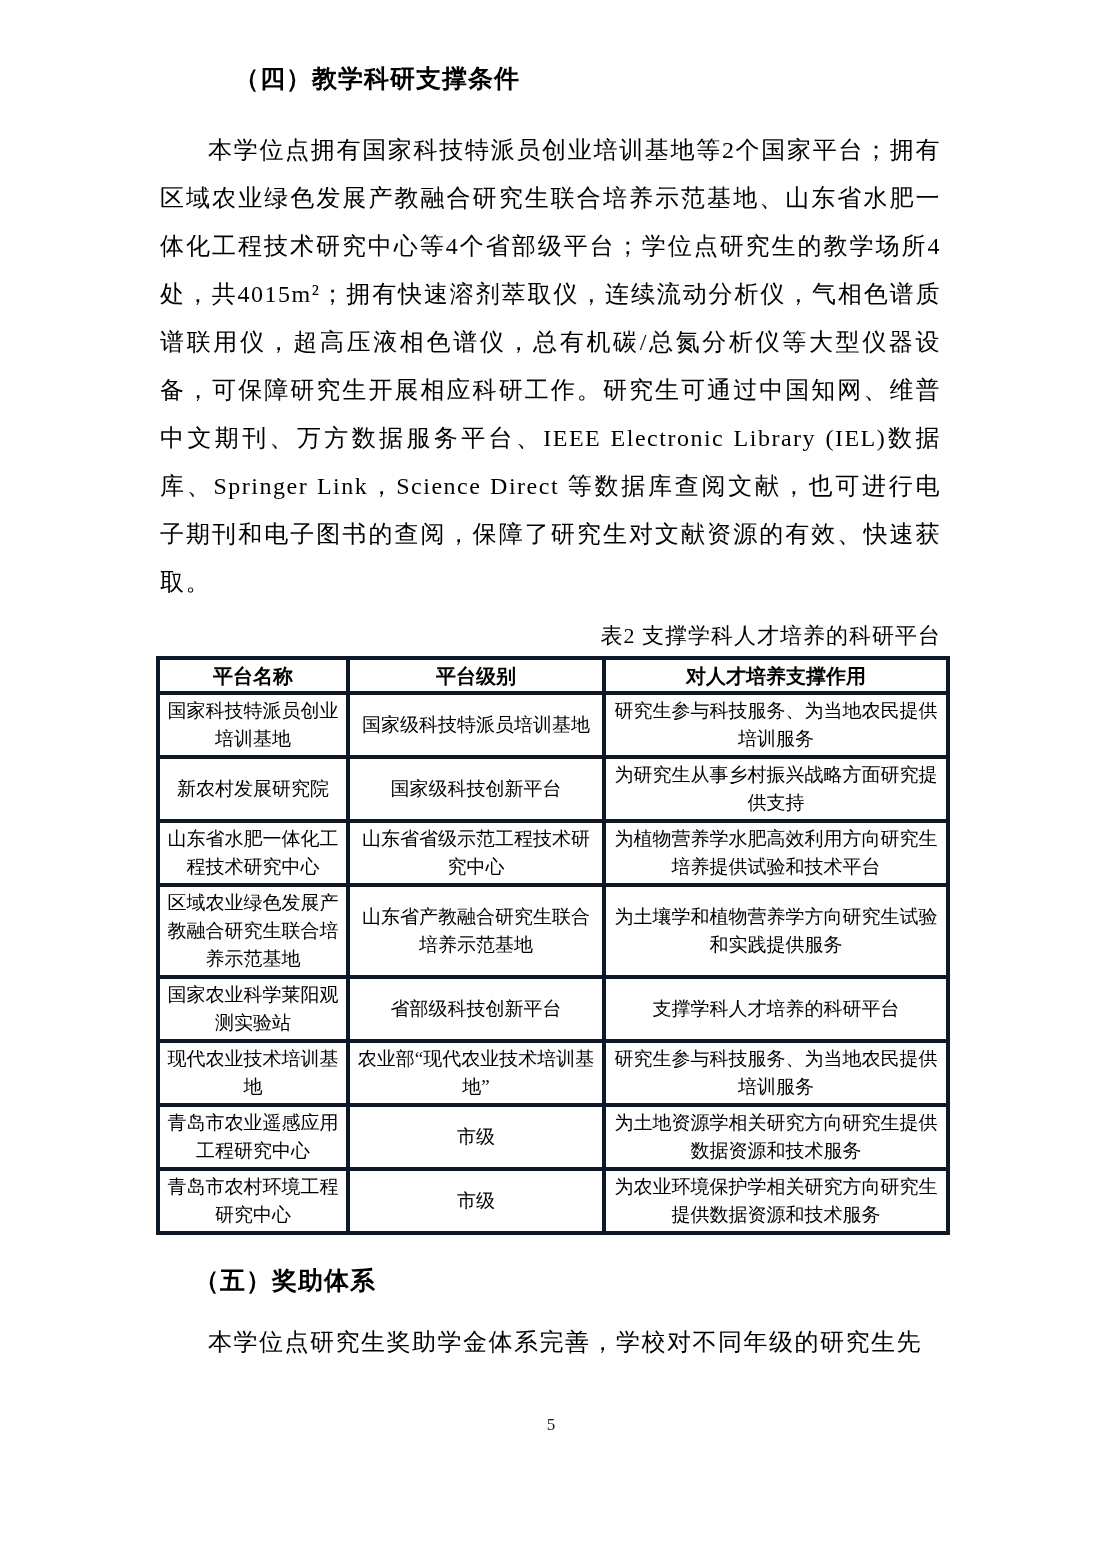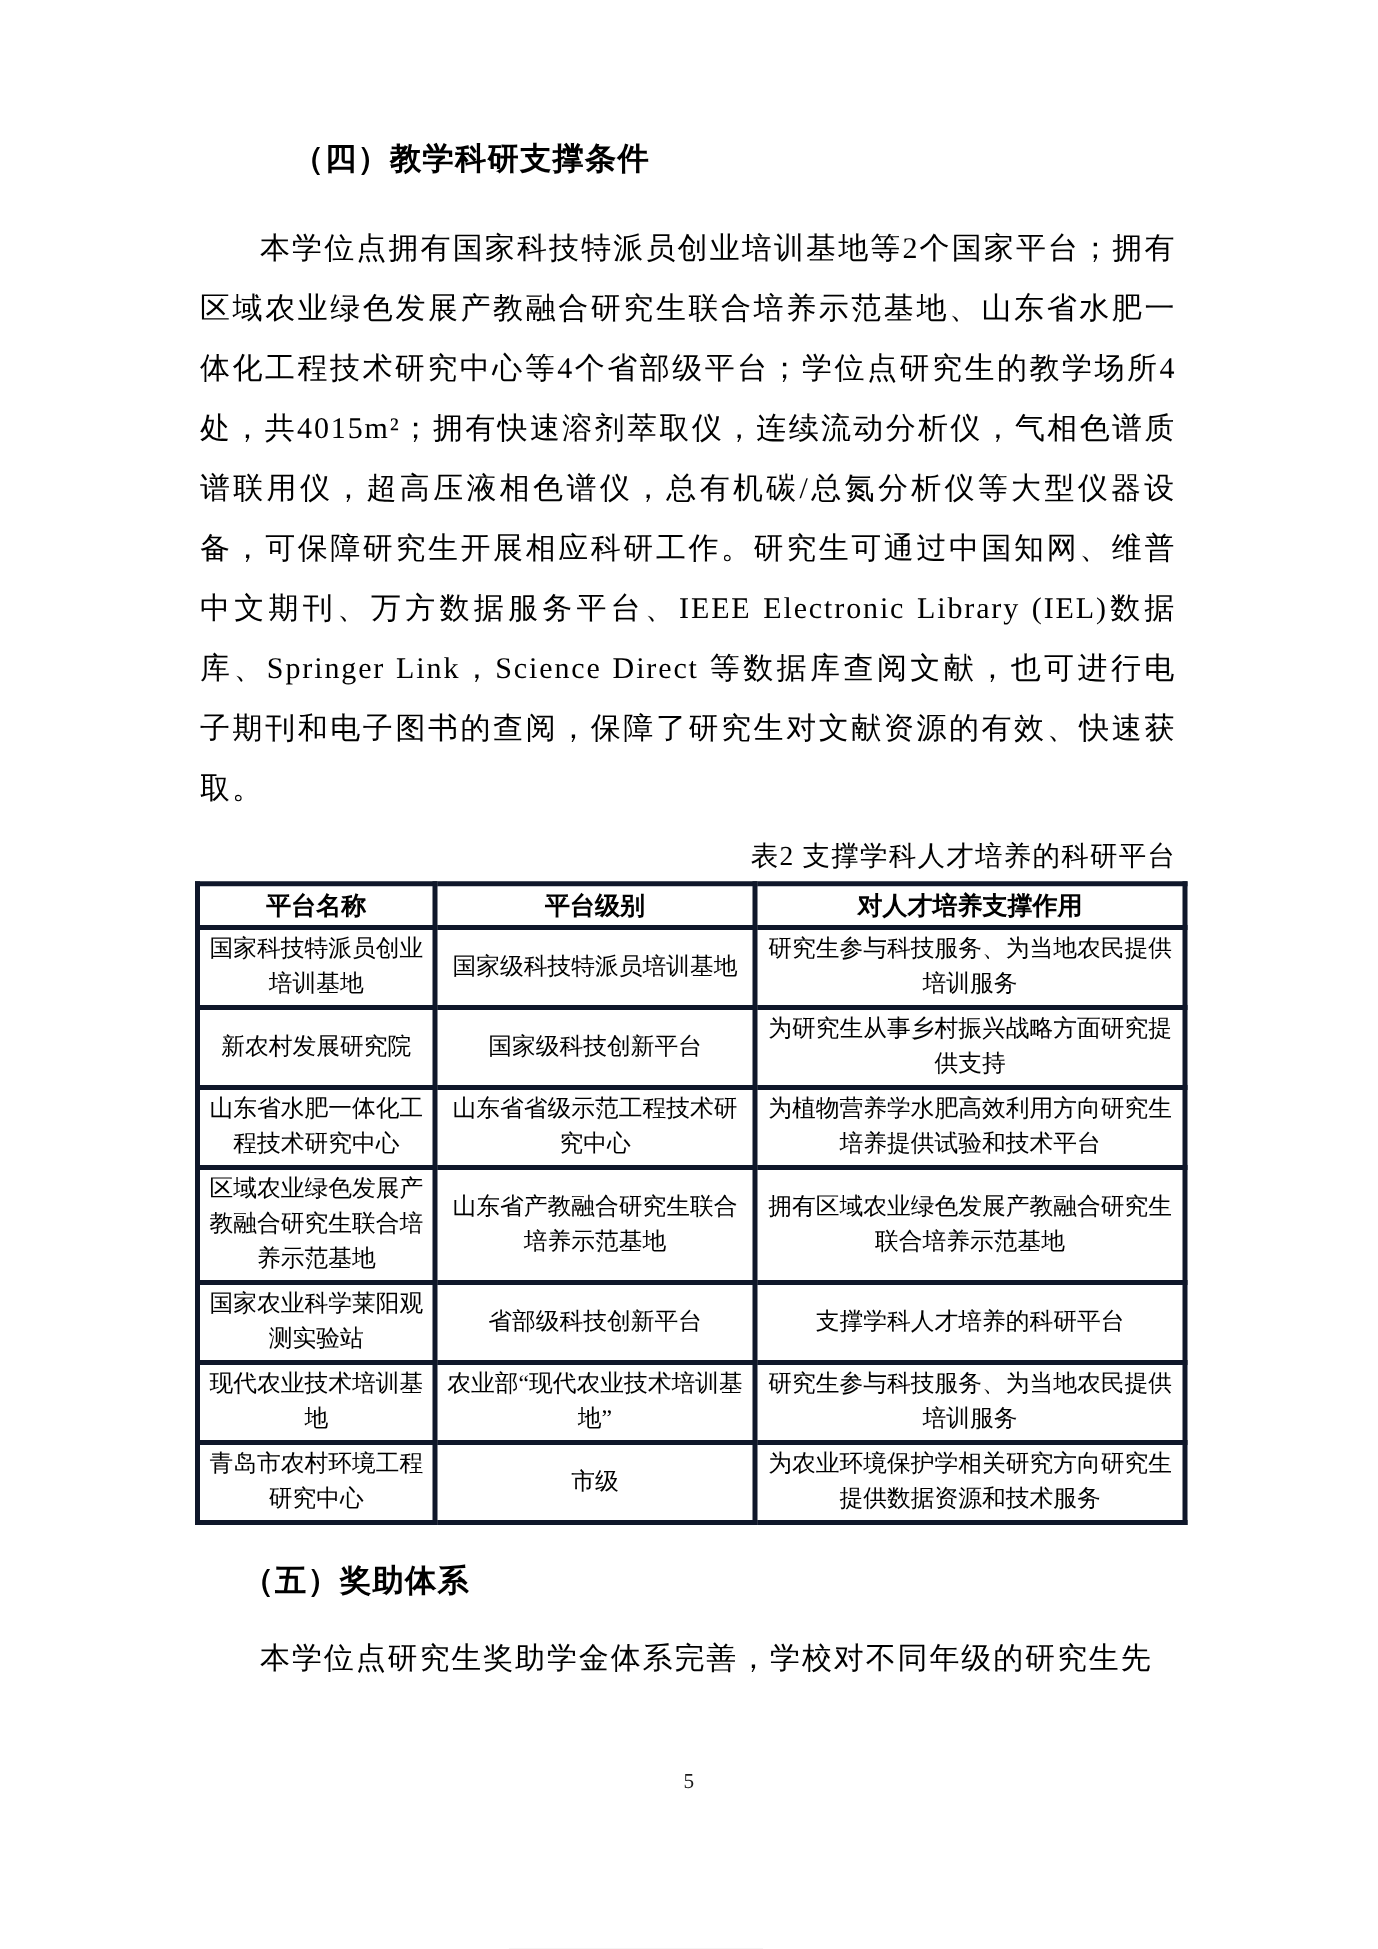--- a/index.html
+++ b/index.html
@@ -18,21 +18,21 @@
     margin: 0 161px 0 160px; 
   }
   .sec-heading {
     font-family: "Liberation Sans", "DejaVu Sans", sans-serif;
     font-weight: bold;
     font-size: 25px;
     line-height: 30px;
     letter-spacing: 1px;
     color: #000000;
   }
-  .heading-4 { padding-top: 112px; margin-left: 74px; }
+  .heading-4 { padding-top: 63px; margin-left: 74px; }
   .heading-5 { margin-top: 30px; margin-left: 34px; }
   .body-par {
     font-size: 24px;
     line-height: 48px;
     letter-spacing: 1.5px;
     text-align: justify;
     text-justify: inter-character;
     text-indent: 2em;
     margin: 0;
   }
@@ -130,31 +130,36 @@
             <td>为研究生从事乡村振兴战略方面研究提供支持</td>
           </tr>
           <tr>
             <td>山东省水肥一体化工程技术研究中心</td>
             <td>山东省省级示范工程技术研究中心</td>
             <td>为植物营养学水肥高效利用方向研究生培养提供试验和技术平台</td>
           </tr>
           <tr>
             <td>区域农业绿色发展产教融合研究生联合培养示范基地</td>
             <td>山东省产教融合研究生联合培养示范基地</td>
-            <td>拥有区域农业绿色发展产教融合研究生联合培养示范基地</td>
+            <td>为土壤学和植物营养学方向研究生试验和实践提供服务</td>
           </tr>
           <tr>
             <td>国家农业科学莱阳观测实验站</td>
             <td>省部级科技创新平台</td>
             <td>支撑学科人才培养的科研平台</td>
           </tr>
           <tr>
             <td>现代农业技术培训基地</td>
             <td>农业部“现代农业技术培训基地”</td>
             <td>研究生参与科技服务、为当地农民提供培训服务</td>
+          </tr>
+          <tr>
+            <td>青岛市农业遥感应用工程研究中心</td>
+            <td>市级</td>
+            <td>为土地资源学相关研究方向研究生提供数据资源和技术服务</td>
           </tr>
           <tr>
             <td>青岛市农村环境工程研究中心</td>
             <td>市级</td>
             <td>为农业环境保护学相关研究方向研究生提供数据资源和技术服务</td>
           </tr>
         </tbody>
     </table>
 
     <div class="sec-heading heading-5">（五）奖助体系</div>

